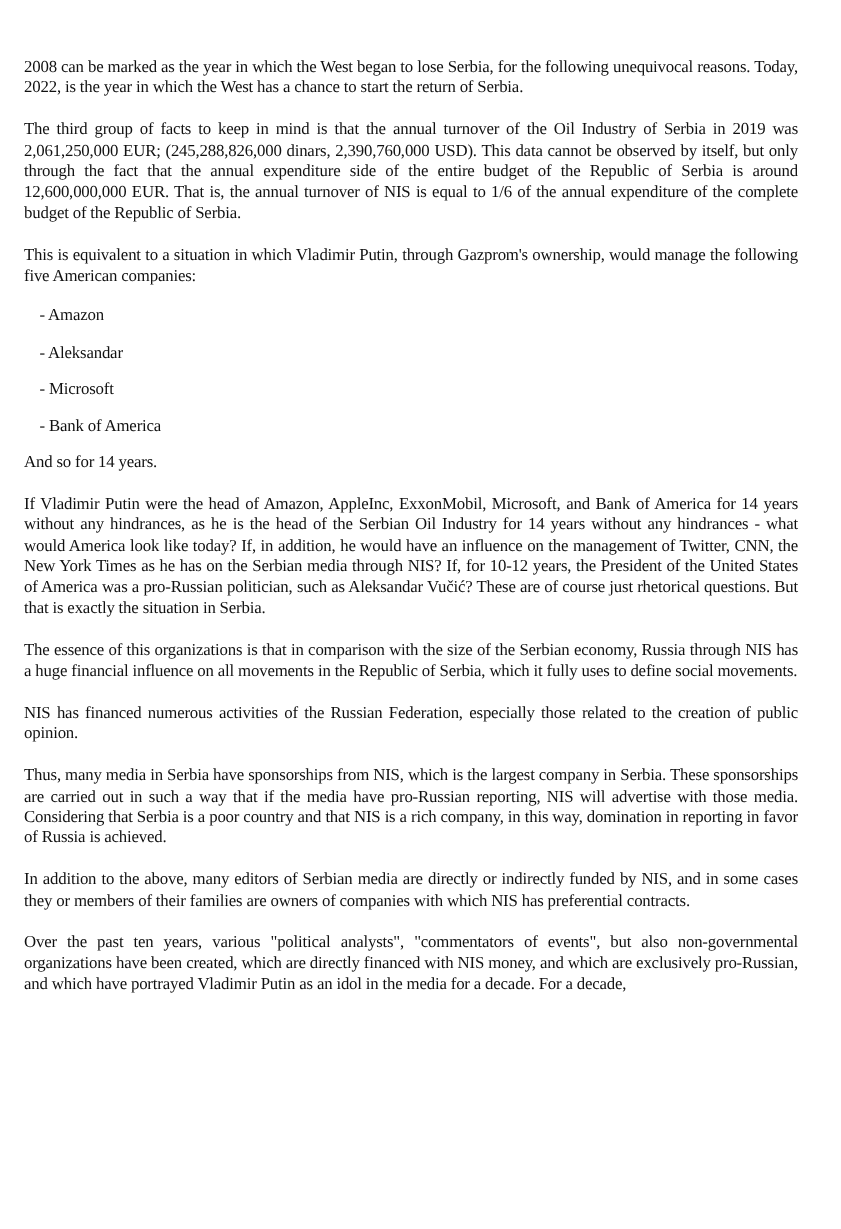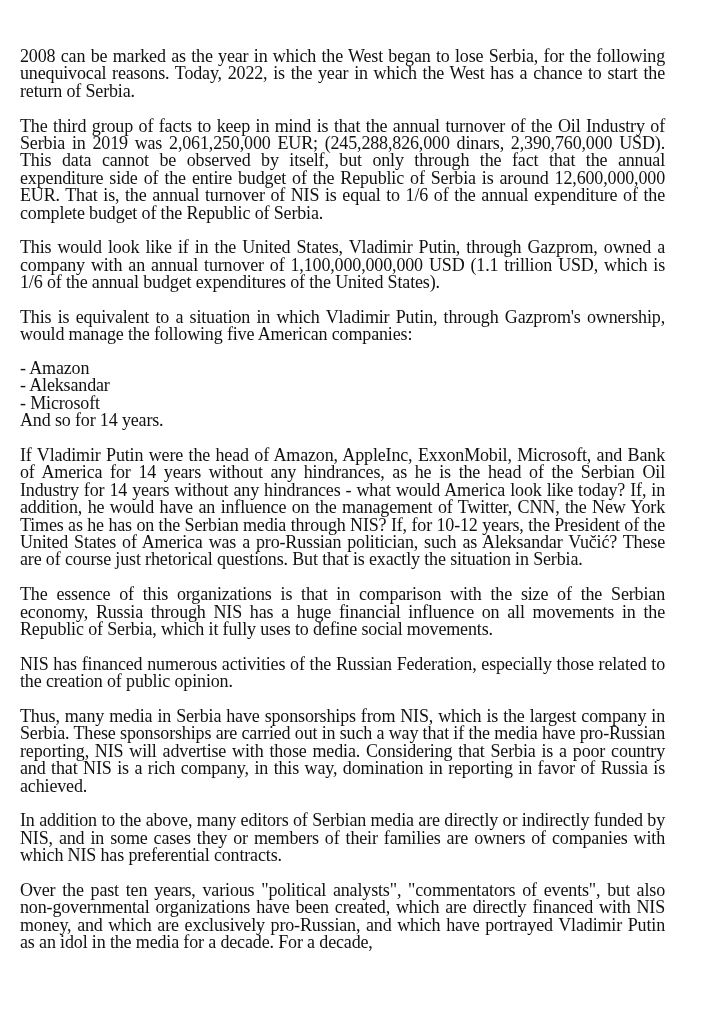--- a/index.html
+++ b/index.html
@@ -3,43 +3,43 @@
 <meta charset="utf-8">
 <style>
   html, body { margin: 0; padding: 0; background: #ffffff; }
   body { width: 701px; height: 1024px; overflow: hidden; position: relative; }
   .page {
     position: absolute;
     left: 20px;
     top: 48px;
     width: 645px;
     font-family: "Liberation Serif", serif;
-    font-size: 18px;
+    font-size: 14px;
     line-height: 17.4px;
     color: #111111;
     text-align: justify;
     letter-spacing: -0.15px;
   }
   .para { margin: 0 0 17.4px 0; }
   .para.tight { margin-bottom: 16px; }
   .list { margin: 0; padding: 0; list-style: none; }
-  .list li { margin: 0; padding: 0; }
+  .list li { margin: 13px; padding: 0; }
 </style>
 </head>
 <body>
 
 <div class="page">
   <p class="para">2008 can be marked as the year in which the West began to lose Serbia, for the following unequivocal reasons. Today, 2022, is the year in which the West has a chance to start the return of Serbia.</p>
   <p class="para">The third group of facts to keep in mind is that the annual turnover of the Oil Industry of Serbia in 2019 was 2,061,250,000 EUR; (245,288,826,000 dinars, 2,390,760,000 USD). This data cannot be observed by itself, but only through the fact that the annual expenditure side of the entire budget of the Republic of Serbia is around 12,600,000,000 EUR. That is, the annual turnover of NIS is equal to 1/6 of the annual expenditure of the complete budget of the Republic of Serbia.</p>
-  <p class="para">This would look like if in the United States, Vladimir Putin, through Gazprom, owned a company with an annual turnover of 1,100,000,000,000 USD (1.1 trillion USD, which is 1/6 of the annual budget expenditures of the United States).</p>
   <p class="para tight">This is equivalent to a situation in which Vladimir Putin, through Gazprom's ownership, would manage the following five American companies:</p>
   <ul class="list">
     <li>- Amazon</li>
     <li>- Aleksandar</li>
     <li>- Microsoft</li>
+    <li>- Bank of America</li>
   </ul>
   <p class="para">And so for 14 years.</p>
   <p class="para">If Vladimir Putin were the head of Amazon, AppleInc, ExxonMobil, Microsoft, and Bank of America for 14 years without any hindrances, as he is the head of the Serbian Oil Industry for 14 years without any hindrances - what would America look like today? If, in addition, he would have an influence on the management of Twitter, CNN, the New York Times as he has on the Serbian media through NIS? If, for 10-12 years, the President of the United States of America was a pro-Russian politician, such as Aleksandar Vučić? These are of course just rhetorical questions. But that is exactly the situation in Serbia.</p>
   <p class="para">The essence of this organizations is that in comparison with the size of the Serbian economy, Russia through NIS has a huge financial influence on all movements in the Republic of Serbia, which it fully uses to define social movements.</p>
   <p class="para">NIS has financed numerous activities of the Russian Federation, especially those related to the creation of public opinion.</p>
   <p class="para">Thus, many media in Serbia have sponsorships from NIS, which is the largest company in Serbia. These sponsorships are carried out in such a way that if the media have pro-Russian reporting, NIS will advertise with those media. Considering that Serbia is a poor country and that NIS is a rich company, in this way, domination in reporting in favor of Russia is achieved.</p>
   <p class="para">In addition to the above, many editors of Serbian media are directly or indirectly funded by NIS, and in some cases they or members of their families are owners of companies with which NIS has preferential contracts.</p>
   <p class="para">Over the past ten years, various "political analysts", "commentators of events", but also non-governmental organizations have been created, which are directly financed with NIS money, and which are exclusively pro-Russian, and which have portrayed Vladimir Putin as an idol in the media for a decade. For a decade,</p>
 </div>
 

